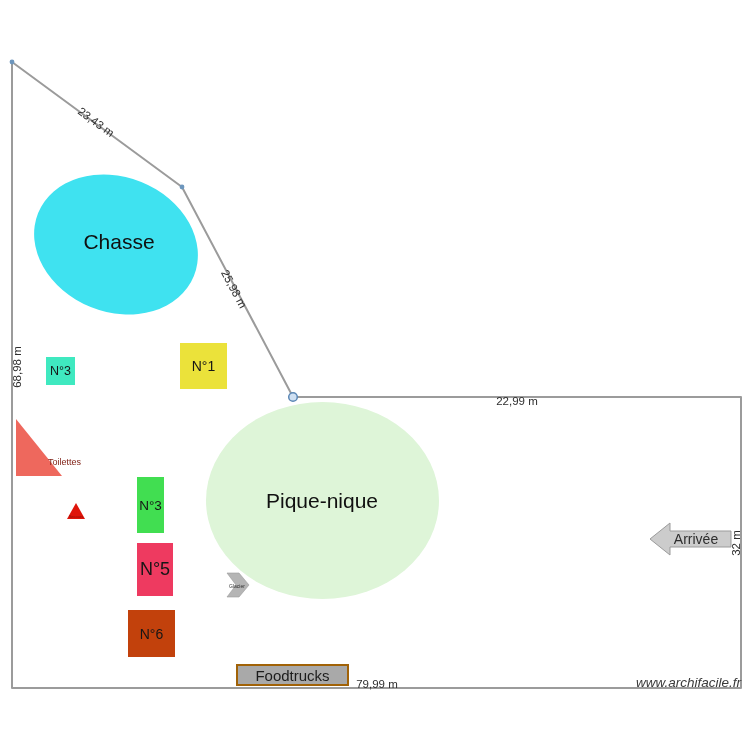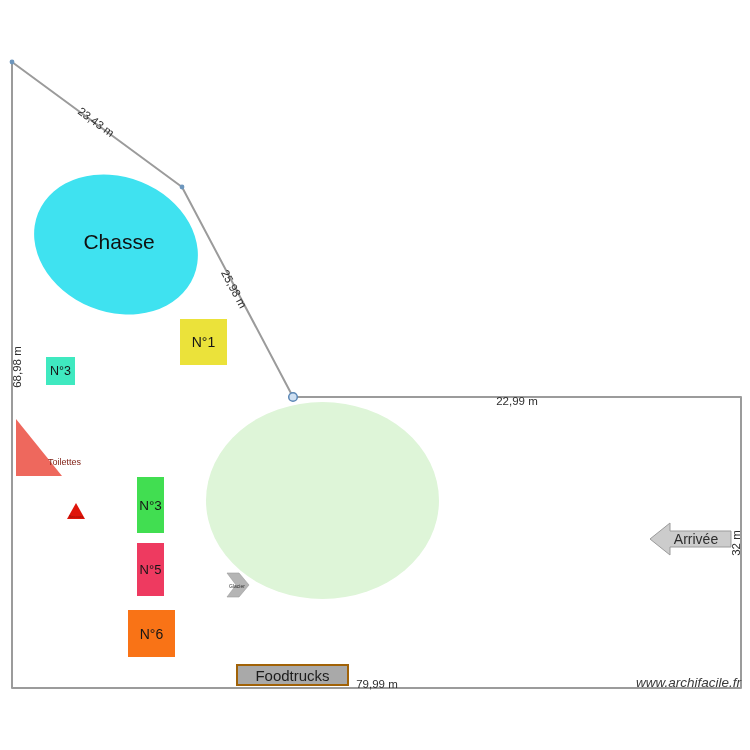--- a/index.html
+++ b/index.html
@@ -40,21 +40,21 @@
   }
   
   #chasse-ellipse{left:32px;top:177px;width:168px;height:135px;transform:rotate(22deg);}
   #pique-ellipse{left:206px;top:402px;width:233px;height:197px;}
   #chasse-label{left:119px;top:242px;}
   #pique-label{left:322px;top:501px;}
   #stand-n1{left:180px;top:319px;width:47px;height:46px;font-size:14px;}
   #stand-n3a{left:46px;top:357px;width:29px;height:28px;font-size:12.5px;}
   #stand-n2{left:135px;top:384px;width:29px;height:84px;font-size:13.5px;}
   #stand-n3b{left:137px;top:477px;width:27px;height:56px;font-size:13.5px;}
-  #stand-n5{left:137px;top:543px;width:27px;height:53px;font-size:13px;}
+  #stand-n5{left:137px;top:543px;width:36px;height:53px;font-size:18px;}
   #stand-n6{left:128px;top:610px;width:47px;height:47px;font-size:14px;}
   #dim-nw{left:96px;top:122px;transform:translate(-50%,-50%) rotate(36.4deg);}
   #dim-mid{left:234px;top:289px;transform:translate(-50%,-50%) rotate(62deg);}
   #dim-top{left:517px;top:401px;transform:translate(-50%,-50%);}
   #dim-left{left:17px;top:367px;transform:translate(-50%,-50%) rotate(-90deg);}
   #dim-right{left:736px;top:543px;transform:translate(-50%,-50%) rotate(-90deg);}
   #dim-bottom{left:377px;top:684px;transform:translate(-50%,-50%);}
   #toilettes-label{left:16px;top:457px;font-size:9px;}
   #secours-label{left:76px;top:516px;transform:translate(-50%,-50%);font-size:4px;}
   #glacier-label{left:237px;top:586px;transform:translate(-50%,-50%);font-size:5px;color:#2e2e2e;}
@@ -75,34 +75,35 @@
     <circle class="vertex-dot" cx="182" cy="187" r="2.4" fill="#6d96bd"></circle>
     <circle class="vertex-ring" cx="293" cy="397" r="4.3"></circle>
 
     <polygon class="tri" points="16,419 16,476 62,476" fill="#ee685d"></polygon>
     <polygon class="tri" points="76,503 85,519 67,519" fill="#df140a"></polygon>
     <polygon class="chevron" points="227,573 239,573 249,585 239,597 227,597 236,585" fill="#b5b5b5"></polygon>
     <polygon class="arrow-outline" points="650,539 670,523 670,531 731,531 731,547 670,547 670,555" fill="#cccccc"></polygon>
   </svg>
 
   <div class="zone-label" id="chasse-label">Chasse</div>
+  <div class="zone-label" id="pique-label">Pique-nique</div>
 
-  <div class="stand" id="stand-n1" style="background: rgb(235, 226, 58);">
+  <div class="stand" id="stand-n1" style="background: rgb(235, 226, 58); margin-top: 24px;">
       <span>N°1</span>
     </div>
   <div class="stand" id="stand-n3a" style="background: rgb(63, 233, 192);">
       <span>N°3</span>
     </div>
   <div class="stand" id="stand-n3b" style="background: rgb(65, 222, 81);">
       <span>N°3</span>
     </div>
   <div class="stand" id="stand-n5" style="background: rgb(238, 58, 96);">
       <span>N°5</span>
     </div>
-  <div class="stand" id="stand-n6" style="background: #f97316;">
+  <div class="stand" id="stand-n6" style="background: #c2410c;">
       <span>N°6</span>
     </div>
 
   <div id="foodtrucks" style="background: rgb(169, 169, 169);">
       <span>Foodtrucks</span>
     </div>
 
   <div class="small-label" id="toilettes-label" style="color: rgb(126, 29, 18); padding-left: 32px;">Toilettes</div>
   <div class="small-label" id="secours-label" style="color: rgb(138, 15, 5);">Secours</div>
   <div class="small-label" id="glacier-label">Glacier</div>

